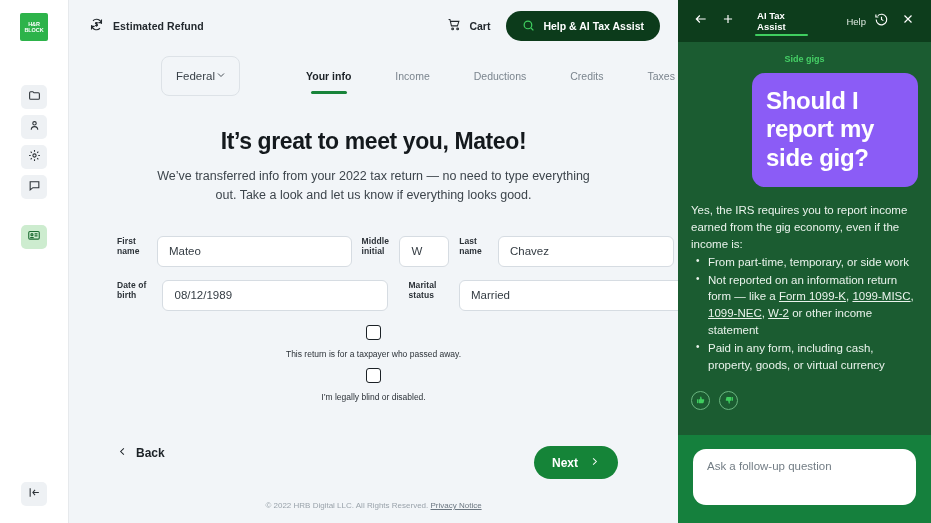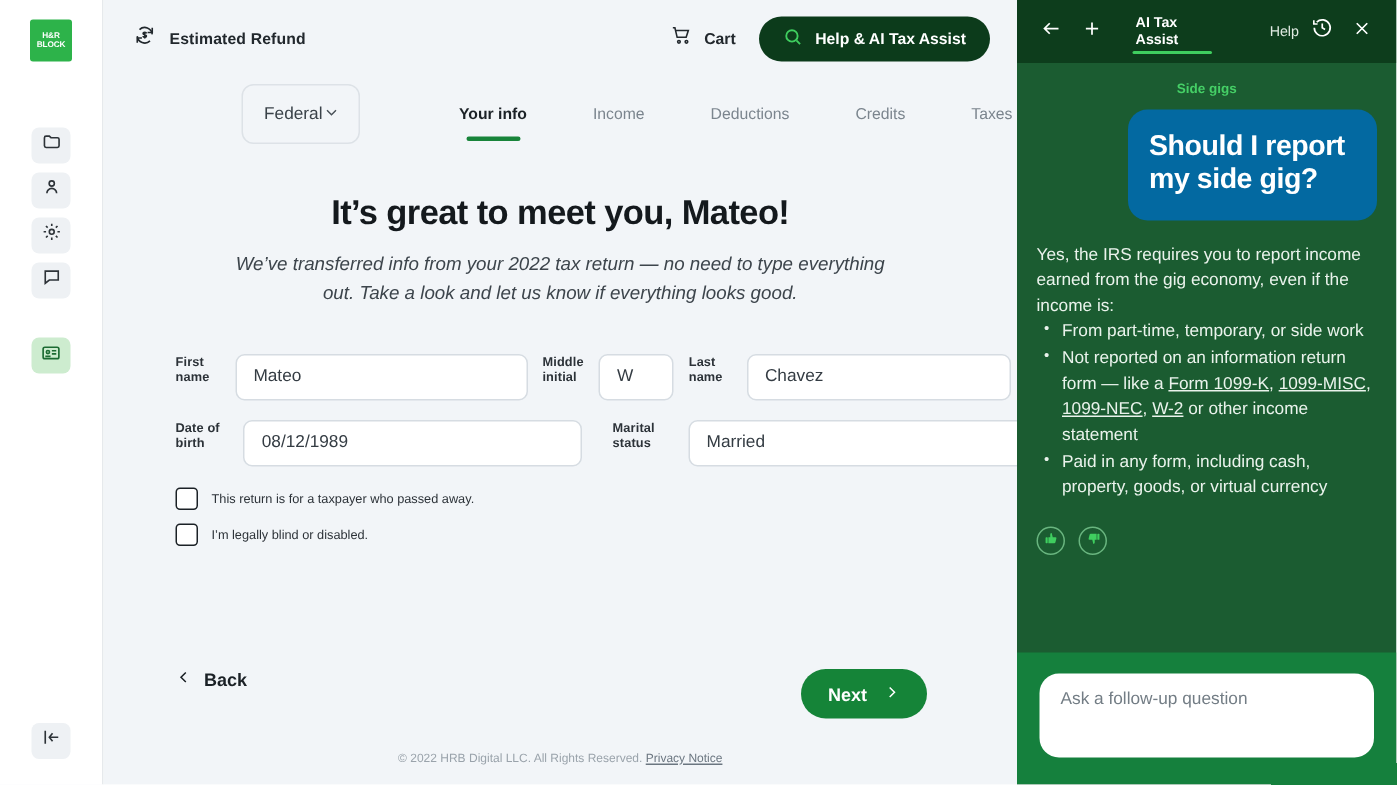--- a/index.html
+++ b/index.html
@@ -74,37 +74,37 @@
   .tab.active { color: #1b2126; font-weight: 700; }
   .tab.active::after {
     content: ""; position: absolute; bottom: 2px; left: 50%; transform: translateX(-50%);
     width: 36px; height: 3px; background: #18843a; border-radius: 2px;
   }
 
   .content { flex: 1 1 auto; padding: 0 48px; position: relative; }
   .h1 { text-align: center; font-size: 23px; font-weight: 700; color: #14191d;
     margin-top: 28px; letter-spacing: -0.4px; }
   .sub { text-align: center; font-size: 12.5px; color: #3d454c; line-height: 1.55;
-    margin: 12px auto 0; max-width: 440px; font-style: italic; }
+    margin: 12px auto 0; max-width: 440px; }
 
   .form { margin-top: 30px; }
   .frow { display: flex; gap: 10px; }
   .fld { display: flex; flex-direction: row; }
   .flabel { font-size: 8.5px; font-weight: 700; color: #2c3238; margin-bottom: 5px; letter-spacing: 0.1px; }
   .finput {
     height: 31px; border: 1px solid #d6dce2; border-radius: 6px; background: #fff;
     display: flex; align-items: center; padding: 0 11px; font-size: 11.5px; color: #343c43;
   }
   .w-first { width: 212px; } .w-mid { width: 60px; }
   .w-last { width: 192px; } .w-suffix { width: 60px; }
   .w-dob { width: 252px; } .w-marital { width: 252px; }
   .frow2 { margin-top: 13px; }
 
   .checks { margin-top: 14px; display: flex; flex-direction: column; gap: 9px; }
-  .chk { display: flex; align-items: center; gap: 9px; cursor: pointer; }
+  .chk { display: flex; align-items: center; gap: 9px; cursor: pointer; flex-direction: column; }
   .chkbox { width: 15px; height: 15px; border: 1.6px solid #1b2126; border-radius: 3px; background: #fff; }
   .chk-label { font-size: 8.5px; color: #2c3238; font-weight: 500; }
 
   .bottomnav {
     position: absolute; left: 48px; right: 60px; bottom: 44px;
     display: flex; align-items: flex-start;
   }
   .back { display: flex; align-items: center; gap: 8px; font-size: 12px;
     font-weight: 700; color: #1b2126; cursor: pointer; }
   .next {
@@ -133,22 +133,22 @@
     height: 44px; display: flex; align-items: center; padding: 0 6px; cursor: pointer; }
   .ph-tab.sm { font-weight: 400; color: #dfe9e1; }
   .ph-tab.active::after {
     content: ""; position: absolute; bottom: 7px; left: 4px; right: 4px;
     height: 2.5px; background: #3fce5f; border-radius: 2px;
   }
   .panel-body { flex: 1 1 auto; padding: 0 13px; overflow: hidden; }
   .sidegigs { text-align: center; font-size: 9px; font-weight: 700; color: #45cf66;
     margin-top: 12px; }
   .bubble {
-    margin: 9px 0 0 auto; width: 166px; background: #0369a1; border-radius: 13px;
-    padding: 14px 14px 15px; color: #ffffff; font-size: 19px; font-weight: 700;
+    margin: 9px 0 0 auto; width: 166px; background: #8b5cf6; border-radius: 13px;
+    padding: 14px 14px 15px; color: #ffffff; font-size: 24px; font-weight: 700;
     line-height: 1.18; letter-spacing: -0.3px;
   }
   .answer { margin-top: 15px; color: #eaf3ec; font-size: 11.5px; line-height: 1.47; }
   .answer ul { margin: 0; padding-left: 17px; list-style: none; }
   .answer li { position: relative; margin-top: 1px; }
   .answer li::before { content: "•"; position: absolute; left: -12px; color: #eaf3ec; font-size: 10px; top: 0px; }
   .lnk { text-decoration: underline; color: #eaf3ec; cursor: pointer; }
   .feedback { display: flex; gap: 9px; margin-top: 17px; }
   .fb {
     width: 19px; height: 19px; border-radius: 50%; border: 1.3px solid #69b57f;

